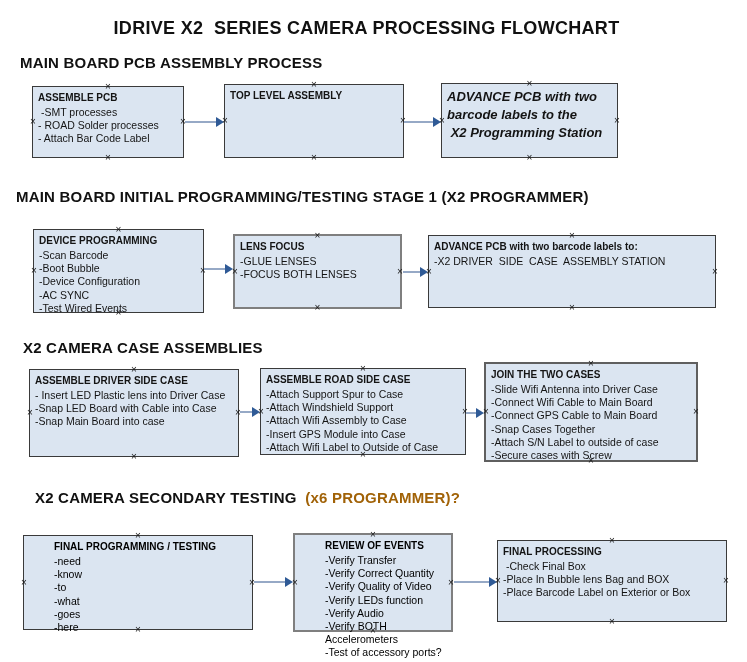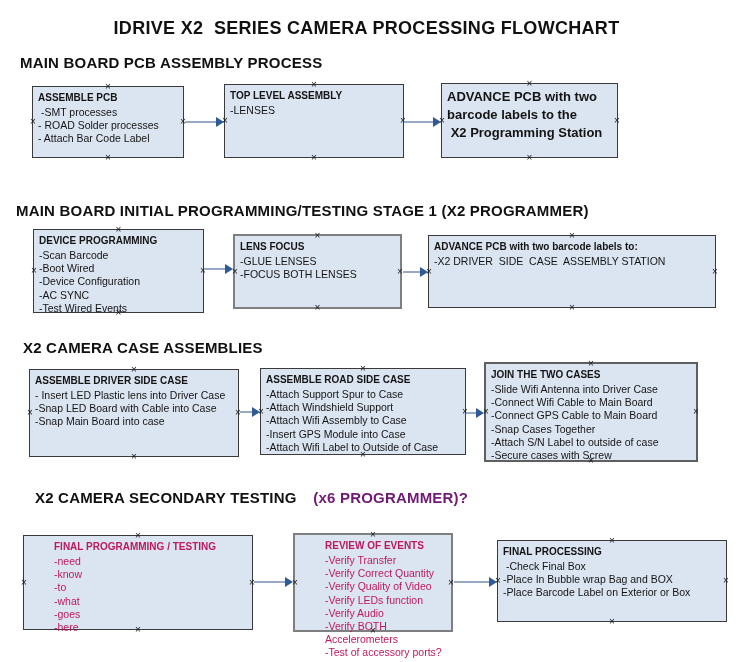--- a/index.html
+++ b/index.html
@@ -8,32 +8,32 @@
     font-family:"Liberation Sans", sans-serif;color:#141414;overflow:hidden;
   }
   .title{
     position:absolute;top:18px;left:0;width:733px;text-align:center;
     font-size:18px;font-weight:bold;letter-spacing:0.3px;color:#111;white-space:pre;
   }
   .sec-h{
     position:absolute;font-size:15px;font-weight:bold;letter-spacing:0.2px;
     color:#111;white-space:pre;
   }
-  .sec-h .red-part{color:#701a75;margin-left:8px;}
+  .sec-h .red-part{color:#a16207;}
   .box{
     position:absolute;box-sizing:border-box;background:#dbe5f1;
     border:1px solid #3a3a3a;padding:3px 4px 0 5px;overflow:visible;
   }
   .box.gb{border:2px solid #7f7f7f;}
   .box.b2{border:2px solid #5f5f5f;}
   .bt{font-size:10px;font-weight:bold;line-height:15px;margin-bottom:1px;white-space:pre-wrap;}
   .bi{font-size:10.5px;line-height:13.2px;white-space:pre-wrap;}
   .box.allbold{padding-top:4px;}
-  .allbold .bt,.allbold .bi{font-weight:bold;font-size:13px;line-height:18px;margin-bottom:0;}
-  .box.red .bt,.box.red .bi{color:#be185d;padding-left:25px;}
+  .allbold .bt,.allbold .bi{font-weight:bold;font-size:13px;line-height:18px;margin-bottom:0;font-style:italic;}
+  .box.red .bt,.box.red .bi{color:#000000;padding-left:25px;}
   .h{
     position:absolute;font-style:normal;font-size:10px;line-height:10px;
     color:#1a1a1a;width:10px;text-align:center;pointer-events:none;
   }
   .ht{top:-5px;left:50%;margin-left:-5px;}
   .hb{bottom:-6px;left:50%;margin-left:-5px;}
   .hl{left:-5px;top:50%;margin-top:-5px;}
   .hr{right:-5px;top:50%;margin-top:-5px;}
   .arrow{position:absolute;height:0;}
   .al{position:absolute;left:0;right:6px;top:-1px;height:2px;background:#96a9c6;}
@@ -64,48 +64,47 @@
     <span class="al"></span>
     <span class="ah"></span>
   </div>
 
 <div class="box" style="left:224px;top:84px;width:180px;height:74px">
   <i class="h ht">×</i>
     <i class="h hb">×</i>
     <i class="h hl">×</i>
     <i class="h hr">×</i>
   <div class="bt">TOP LEVEL ASSEMBLY</div>
-  <div class="bi">-LENSES</div>
 </div>
 
 <div class="arrow" style="left:404px;top:122px;width:36px">
     <span class="al"></span>
     <span class="ah"></span>
   </div>
 
 <div class="box allbold" style="left:441px;top:83px;width:177px;height:75px">
   <i class="h ht">×</i>
     <i class="h hb">×</i>
     <i class="h hl">×</i>
     <i class="h hr">×</i>
   <div class="bt">ADVANCE PCB with two</div>
   <div class="bi">barcode labels to the</div>
   <div class="bi"> X2 Programming Station</div>
 </div>
 
-<div class="sec-h" style="left:16px;top:202px">MAIN BOARD INITIAL PROGRAMMING/TESTING STAGE 1 (X2 PROGRAMMER)</div>
+<div class="sec-h" style="left:16px;top:188px">MAIN BOARD INITIAL PROGRAMMING/TESTING STAGE 1 (X2 PROGRAMMER)</div>
 
 <div class="box" style="left:33px;top:229px;width:171px;height:84px">
   <i class="h ht">×</i>
     <i class="h hb">×</i>
     <i class="h hl">×</i>
     <i class="h hr">×</i>
   <div class="bt">DEVICE PROGRAMMING</div>
   <div class="bi">-Scan Barcode</div>
-  <div class="bi">-Boot Wired</div>
+  <div class="bi">-Boot Bubble</div>
   <div class="bi">-Device Configuration</div>
   <div class="bi">-AC SYNC</div>
   <div class="bi">-Test Wired Events</div>
 </div>
 
 <div class="arrow" style="left:204px;top:269px;width:28px">
     <span class="al"></span>
     <span class="ah"></span>
   </div>
 
@@ -224,15 +223,15 @@
     <span class="ah"></span>
   </div>
 
 <div class="box" style="left:497px;top:540px;width:230px;height:82px">
   <i class="h ht">×</i>
     <i class="h hb">×</i>
     <i class="h hl">×</i>
     <i class="h hr">×</i>
   <div class="bt">FINAL PROCESSING</div>
   <div class="bi"> -Check Final Box</div>
-  <div class="bi">-Place In Bubble wrap Bag and BOX</div>
+  <div class="bi">-Place In Bubble lens Bag and BOX</div>
   <div class="bi">-Place Barcode Label on Exterior or Box</div>
 </div>
 
 </body></html>

